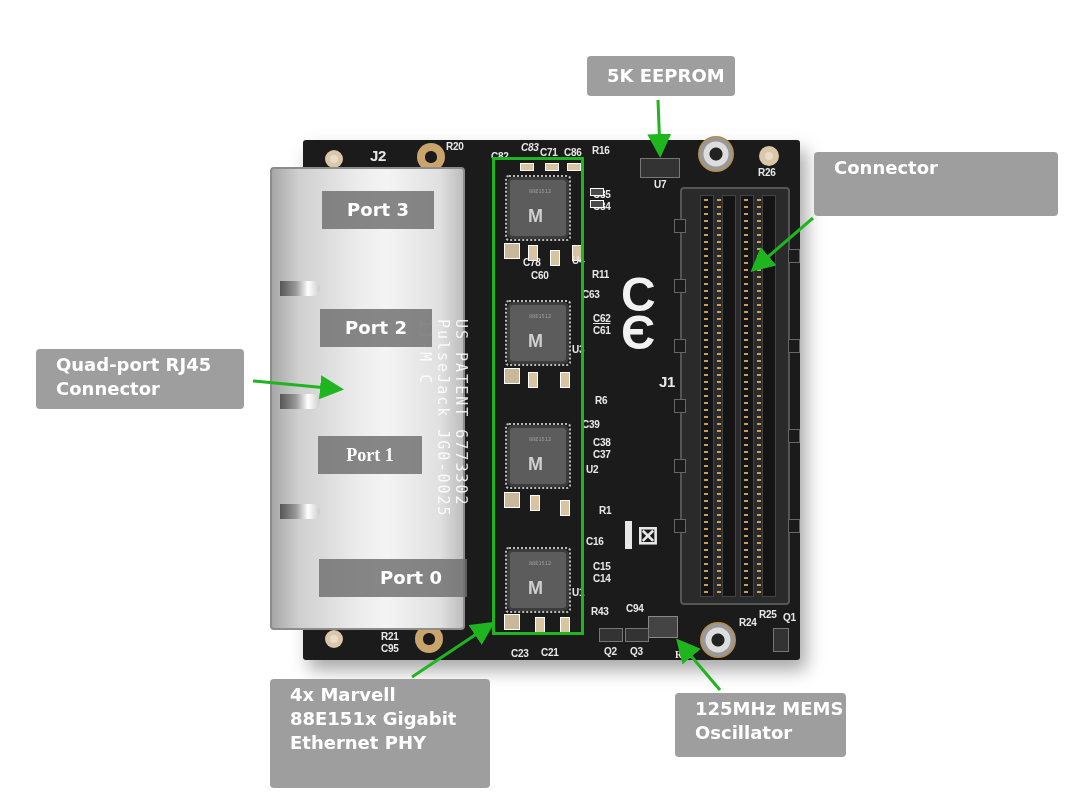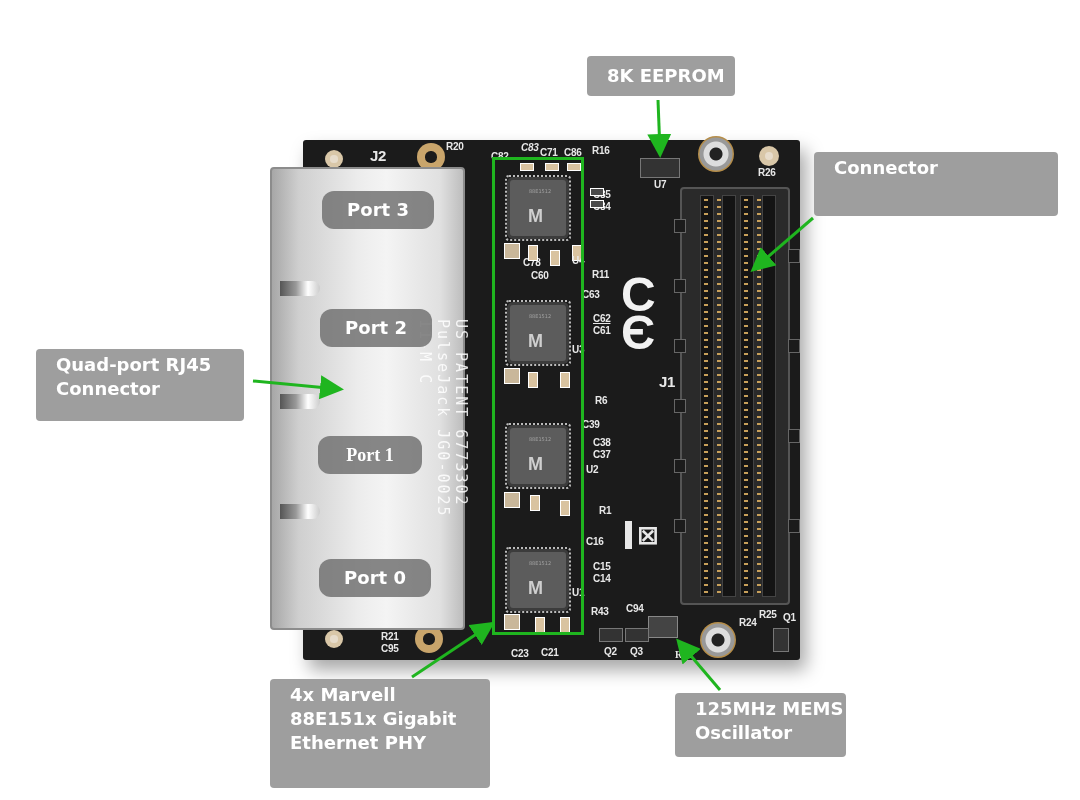--- a/index.html
+++ b/index.html
@@ -14,21 +14,21 @@
   .pad.gold{background:#c9a56b;}
   .pad.gold::after{content:"";position:absolute;left:30%;top:30%;width:40%;height:40%;border-radius:50%;background:#1b1b1b;}
   .pad.beige{background:#d9c7a8;}
   .pad.beige::after{content:"";position:absolute;left:30%;top:30%;width:40%;height:40%;border-radius:50%;background:#e7dccb;}
   
   #rj45{left:270px;top:167px;width:195px;height:463px;border-radius:4px;
     background:linear-gradient(90deg,#a7a7a7 0%,#cfcfcf 14%,#ececec 45%,#f4f4f4 60%,#e0e0e0 88%,#bdbdbd 100%);
     border:2px solid #8c8c8c;box-sizing:border-box;}
   #rj45 .latch{position:absolute;left:8px;width:40px;height:15px;background:linear-gradient(90deg,#555 0%,#999 40%,#fff 70%,#ccc 100%);border-radius:0 8px 8px 0;}
   #rj45 .watermark{position:absolute;left:88px;top:150px;width:110px;height:220px;color:rgba(255,255,255,0.85);font-family:"DejaVu Sans Mono",monospace;font-size:15px;writing-mode:vertical-rl;letter-spacing:2px;line-height:18px;}
-  .port-label{position:absolute;background:rgba(110,110,110,0.82);color:#ffffff;font-weight:bold;font-size:18px;border-radius:12px;text-align:center;line-height:38px;height:38px;}
+  .port-label{position:absolute;background:rgba(110,110,110,0.82);color:#ffffff;font-weight:bold;font-size:18px;border-radius:0;text-align:center;line-height:38px;height:38px;}
   
   .chip{position:absolute;width:56px;height:56px;background:#5c5c5c;border-radius:3px;
     box-shadow:0 0 0 3px #3c3c3c;}
   .chip::before{content:"";position:absolute;inset:-5px;border:2px dotted #bbbbbb;border-radius:4px;}
   .chip .logo{position:absolute;left:18px;top:26px;color:#cfcfcf;font-size:18px;font-weight:bold;font-family:"Liberation Sans",sans-serif;}
   .chip .mark{position:absolute;left:10px;top:8px;color:#a0a0a0;font-size:5px;line-height:6px;width:40px;text-align:center;}
   .smd{position:absolute;background:#d9c3a0;border:1px solid #ffffff;box-sizing:border-box;}
   .smd.dark{background:#4a4a4a;}
   #phy-frame{left:492px;top:157px;width:92px;height:478px;border:3px solid #1fb51f;box-sizing:border-box;}
   
@@ -154,21 +154,21 @@
 
 <div id="rj45" class="abs">
   <div class="latch" style="top:112px;"></div>
   <div class="latch" style="top:225px;"></div>
   <div class="latch" style="top:335px;"></div>
   <div class="watermark">US PATENT 6773302 PulseJack JG0-0025 11-M C</div>
 </div>
 <div class="port-label" style="left:322px;top:191px;width:112px;">Port 3</div>
 <div class="port-label" style="left:320px;top:309px;width:112px;">Port 2</div>
 <div class="port-label" style="left:318px;top:436px;width:104px;font-family:Liberation Serif, serif;">Port 1</div>
-<div class="port-label" style="left:319px;top:559px;width:112px;">Port 0</div>
+<div class="port-label" style="left:319px;top:559px;width:112px;padding-left:36px;">Port 0</div>
 
 <div id="fmc" class="abs">
   <div class="slot" style="left:18px;"></div>
   <div class="slot" style="left:40px;"></div>
   <div class="slot" style="left:58px;"></div>
   <div class="slot" style="left:80px;"></div>
   <div class="pins" style="left:22px;"></div>
   <div class="pins" style="left:35px;"></div>
   <div class="pins" style="left:62px;"></div>
   <div class="pins" style="left:75px;"></div>
@@ -180,26 +180,26 @@
   <div class="tooth" style="left:-8px;top:330px;"></div>
   <div class="tooth" style="left:106px;top:60px;"></div>
   <div class="tooth" style="left:106px;top:150px;"></div>
   <div class="tooth" style="left:106px;top:240px;"></div>
   <div class="tooth" style="left:106px;top:330px;"></div>
 </div>
 <div class="standoff" style="left:698px;top:136px;"></div>
 <div class="standoff" style="left:700px;top:622px;"></div>
 
 <div class="callout" style="left:587px;top:56px;width:148px;height:40px;line-height:32px;">
-  <span>8K EEPROM</span>
+  <span>5K EEPROM</span>
 </div>
 <div class="callout" style="left:814px;top:152px;width:244px;height:64px;">
   <div>Connector</div>
 </div>
-<div class="callout" style="left:36px;top:349px;width:208px;height:72px;">
+<div class="callout" style="left:36px;top:349px;width:208px;height:60px;">
   <div>Quad-port RJ45</div>
   <div>Connector</div>
 </div>
 <div class="callout" style="left:270px;top:679px;width:220px;height:109px;">
   <div>4x Marvell</div>
   <div>88E151x Gigabit</div>
   <div>Ethernet PHY</div>
 </div>
 <div class="callout" style="left:675px;top:693px;width:171px;height:64px;">
   <div>125MHz MEMS</div>

